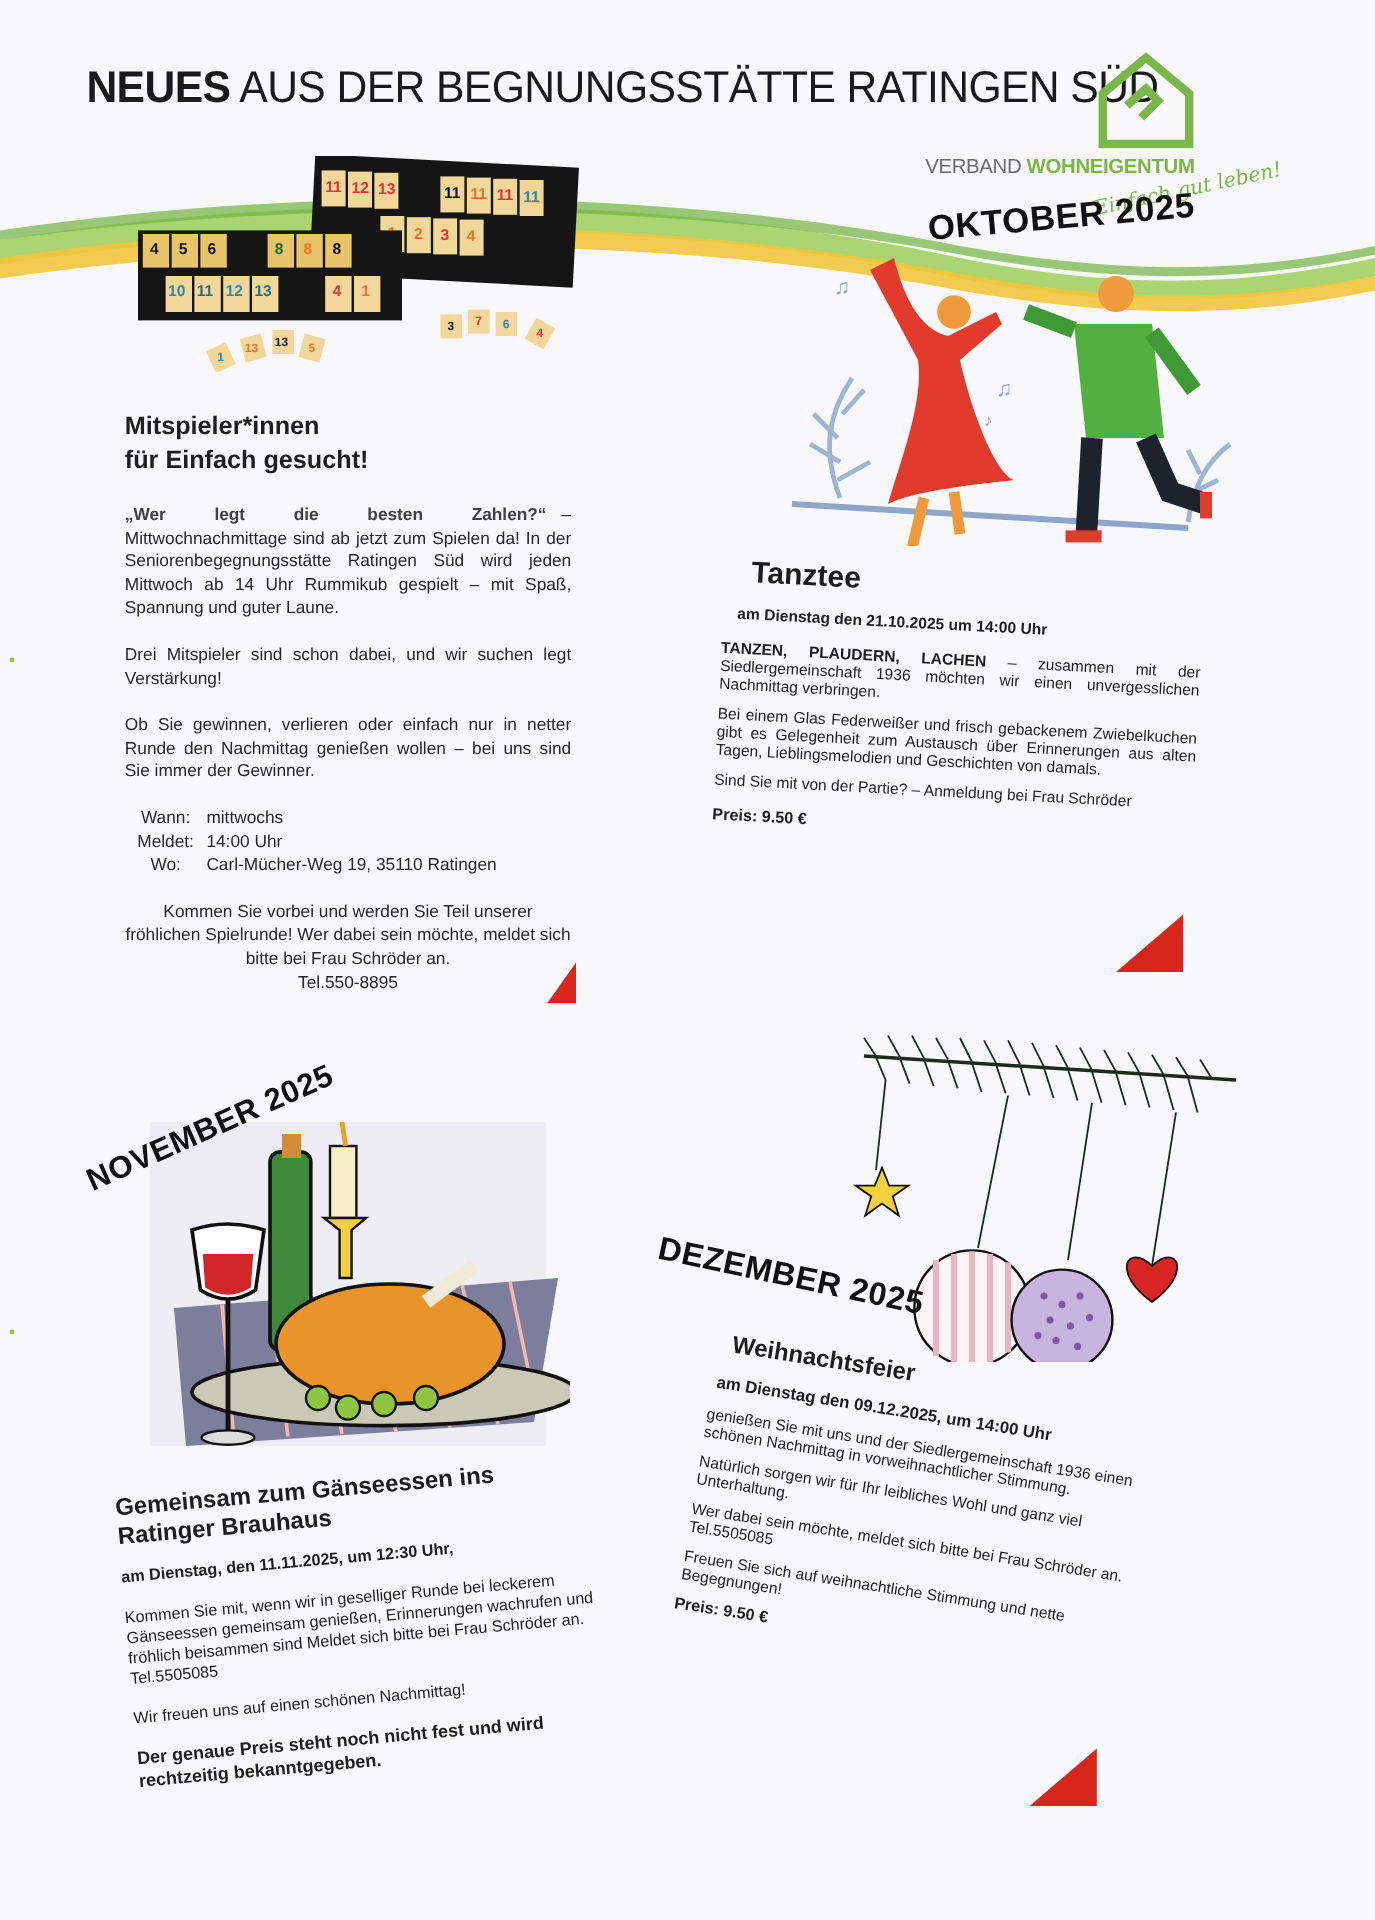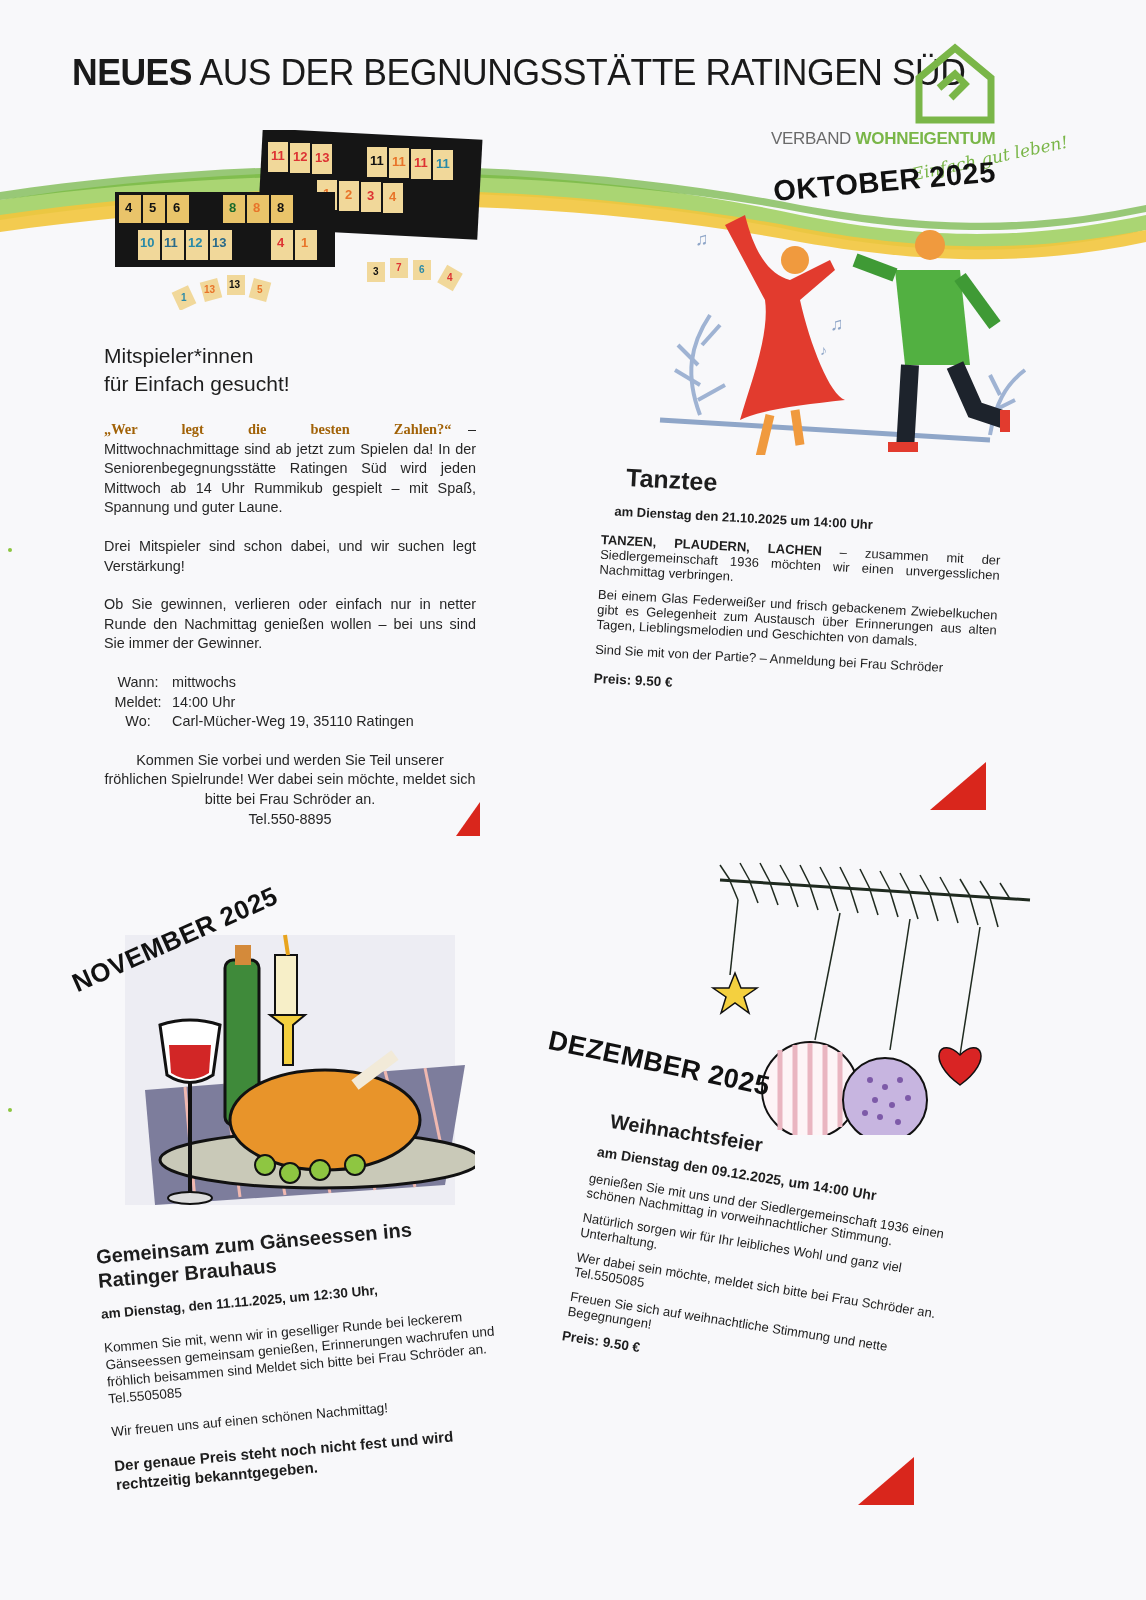--- a/index.html
+++ b/index.html
@@ -20,24 +20,24 @@
     .logo-text b { color: #7ab648; }
     .logo-slogan { left: 910px; top: 148px; font-family: "DejaVu Serif", serif; font-style: italic; font-size: 17px; color: #7ab648; transform: rotate(-12deg); white-space: nowrap; }
     .swoosh { left: 0; top: 160px; width: 1146px; height: 110px; }
     .month-badge { font-weight: 700; font-size: 29px; color: #111; white-space: nowrap; letter-spacing: 0.5px; }
     .m-okt { left: 772px; top: 175px; transform: rotate(-5deg); transform-origin: left top; }
     .m-nov { left: 80px; top: 968px; transform: rotate(-24deg); transform-origin: left bottom; font-size: 26px; }
     .m-dez { left: 552px; top: 1025px; transform: rotate(12deg); transform-origin: left top; font-size: 27px; }
 
     
     .rummi-img { left: 105px; top: 130px; width: 380px; height: 180px; }
-    .rummi-head { left: 104px; top: 342px; font-size: 21px; font-weight: 400; line-height: 28px; color: #1e1e1e; }
+    .rummi-head { left: 104px; top: 342px; font-size: 21px; font-weight: 700; line-height: 28px; color: #1e1e1e; }
     .rummi-body { left: 104px; top: 420px; width: 372px; font-size: 14.4px; line-height: 19.6px; color: #262626; }
     .rummi-body p { margin: 0 0 19px 0; text-align: justify; }
-    .rummi-body .q { color: #a16207; font-weight: 700; word-spacing: 28px; font-family: Liberation Serif, serif; }
+    .rummi-body .q { color: #404040; font-weight: 700; word-spacing: 28px; }
     .info-row { display: flex; }
     .info-row .lbl { width: 68px; flex: none; text-align: center; }
     .corner-red { width: 0; height: 0; border-style: solid; }
     .c1 { left: 456px; top: 802px; border-width: 0 0 34px 24px; border-color: transparent transparent #d9261c transparent; }
 
     
     .dance-img { left: 630px; top: 195px; width: 400px; height: 260px; }
     .tanz-block { left: 605px; top: 462px; width: 400px; transform: rotate(3deg); transform-origin: left top; }
     .tanz-block h2 { margin: 0 0 12px 22px; font-size: 25px; font-weight: 700; }
     .tanz-block .date { font-size: 13px; font-weight: 700; margin: 0 0 14px 12px; }

